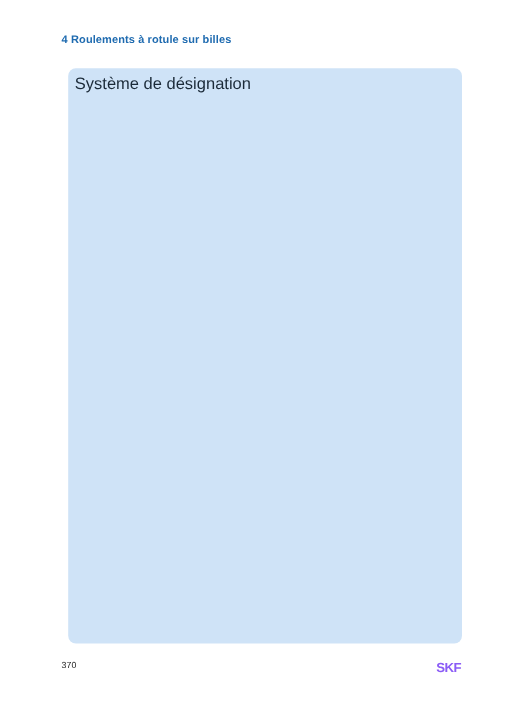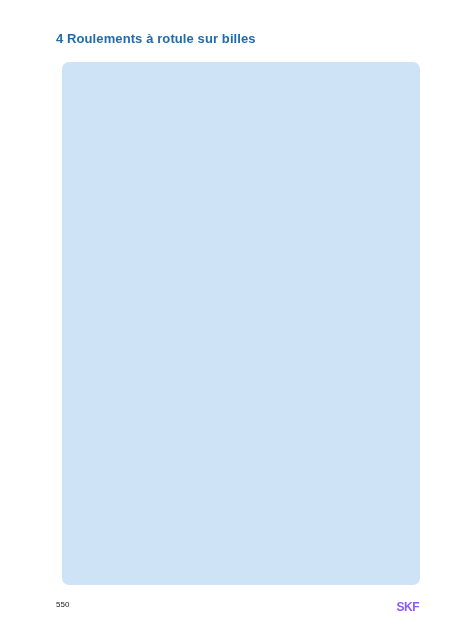--- a/index.html
+++ b/index.html
@@ -1,24 +1,25 @@
 <!DOCTYPE html>
 <html><head>
 <meta charset="utf-8">
 <style>
   html,body{margin:0;padding:0;}
   body{width:471px;height:640px;background:#ffffff;font-family:"Liberation Sans",sans-serif;position:relative;overflow:hidden;}
   #page{position:absolute;inset:0;}
-  .chapter-head{position:absolute;left:56px;top:31px;font-size:13px;font-weight:bold;color:#1f6bb0;letter-spacing:.1px;}
+  .chapter-head{position:absolute;left:56px;top:31px;font-size:10px;font-weight:bold;color:#1f6bb0;letter-spacing:.1px;}
   .panel{position:absolute;left:62px;top:62px;width:358px;height:523px;background:#cfe3f7;border-radius:7px;}
   .panel-title{position:absolute;left:68px;top:68px;font-size:15px;color:#1b2a38;}
   .pagenum{position:absolute;left:56px;top:600px;font-size:8px;color:#222;}
   .logo{position:absolute;right:52px;top:600px;font-size:12px;font-weight:bold;letter-spacing:-0.5px;color:#8b5cf6;}
 </style>
 </head>
 <body>
 
 <div id="page">
   <div class="chapter-head">4  Roulements à rotule sur billes</div>
   <div class="panel"></div>
-  <div class="pagenum">550</div>
+  <div class="panel-title">Système de désignation</div>
+  <div class="pagenum">370</div>
   <div class="logo">SKF</div>
 </div>
 
 </body></html>

